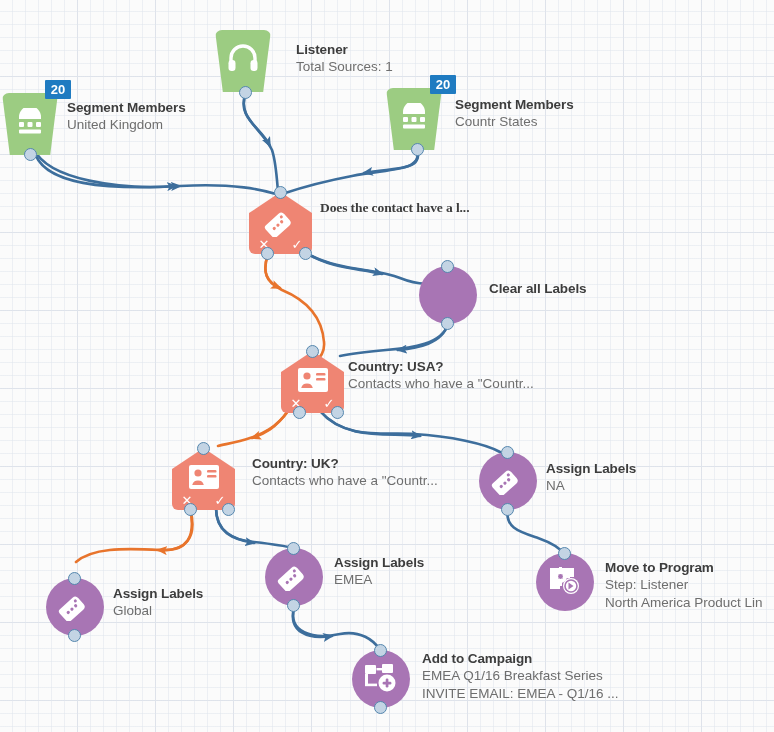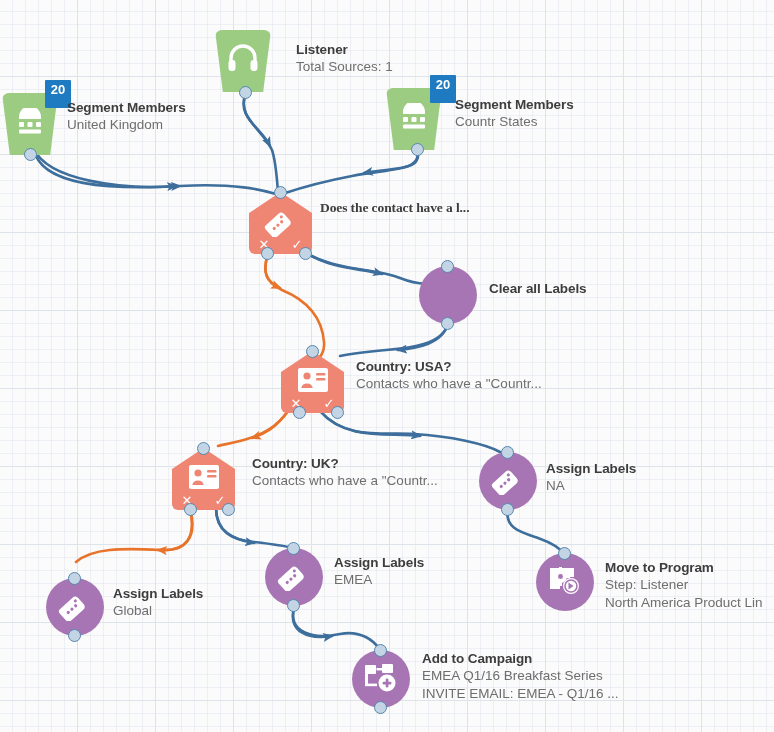--- a/index.html
+++ b/index.html
@@ -28,21 +28,21 @@
   .shape-src{
     position:absolute;width:56px;height:62px;background:#9ccc82;
     clip-path:polygon(0% 0%,100% 0%,86% 100%,14% 100%);
     border-radius:7px;
   }
   .shape-src .ico{
     position:absolute;left:0;top:6px;width:56px;height:44px;
     display:flex;align-items:center;justify-content:center;
   }
   .badge{
-    position:absolute;min-width:16px;height:28px;padding:0 5px;
+    position:absolute;min-width:16px;height:19px;padding:0 5px;
     background:#1f7bc1;color:#fff;font-size:13px;font-weight:bold;
     line-height:19px;text-align:center;border-radius:1px;
     font-family:"Liberation Sans",sans-serif;
   }
 
   
   .shape-dec{
     position:absolute;width:63px;height:62px;background:#ef8573;
     clip-path:polygon(50% 0%,100% 34%,100% 100%,0% 100%,0% 34%);
     border-radius:6px;
@@ -236,21 +236,21 @@
           <rect x="19" y="11" width="9.5" height="2.6" rx="1.2" fill="#ef8573"></rect>
         </svg>
       </div>
       <div class="portmark no">✕</div>
       <div class="portmark yes">✓</div>
     </div>
     <div class="port" style="left:25px;top:-6px;"></div>
     <div class="port" style="left:12px;top:55px;"></div>
     <div class="port" style="left:50px;top:55px;"></div>
   </div>
-  <div class="label" style="left:356px;top:358px;">
+  <div class="label" style="left:348px;top:358px;">
     <div class="t">Country: USA?</div>
     <div class="s">Contacts who have a "Countr...</div>
   </div>
 
   <div class="node" style="left:172px;top:448px;">
     <div class="shape-dec">
       <div class="ico">
         <svg width="32" height="26" viewBox="0 0 32 26">
           <rect x="1" y="1" width="30" height="24" rx="2" fill="#fff"></rect>
           <circle cx="10" cy="9" r="3.6" fill="#ef8573"></circle>

